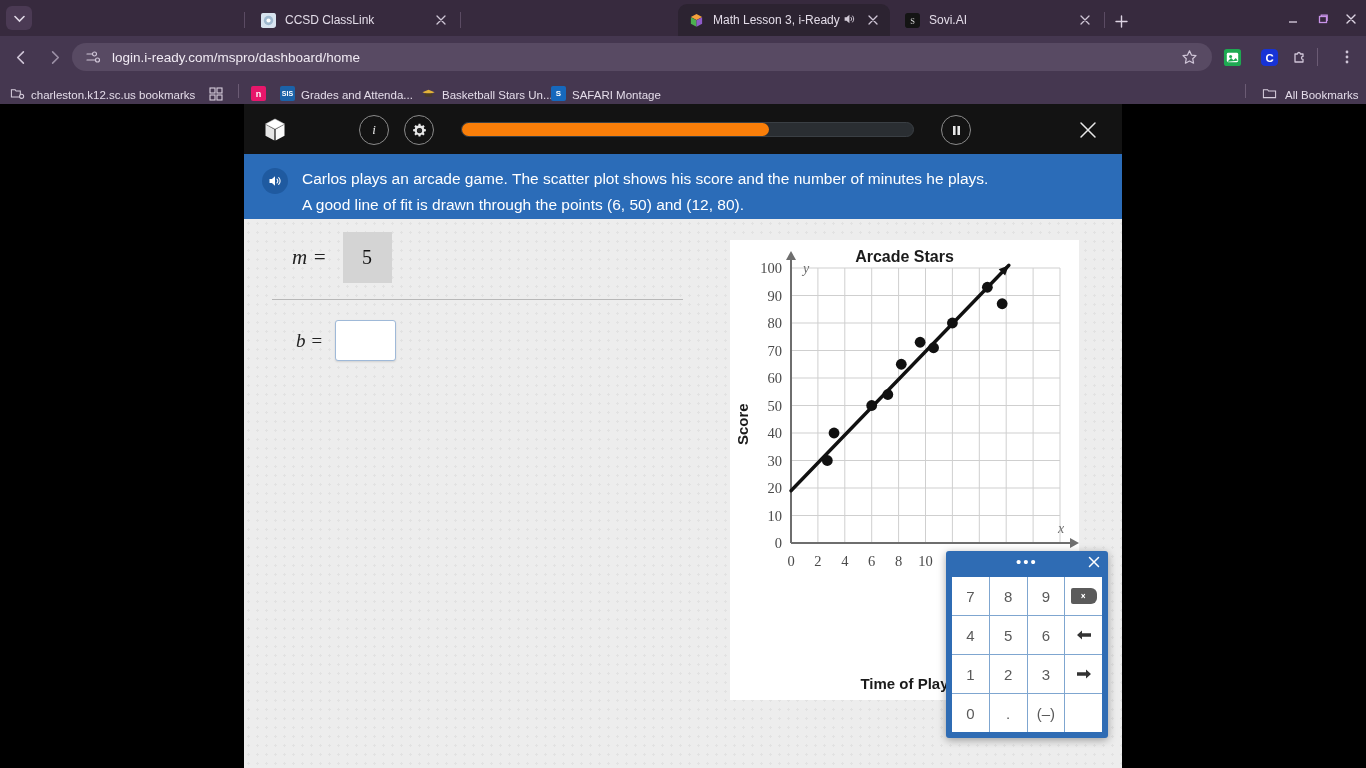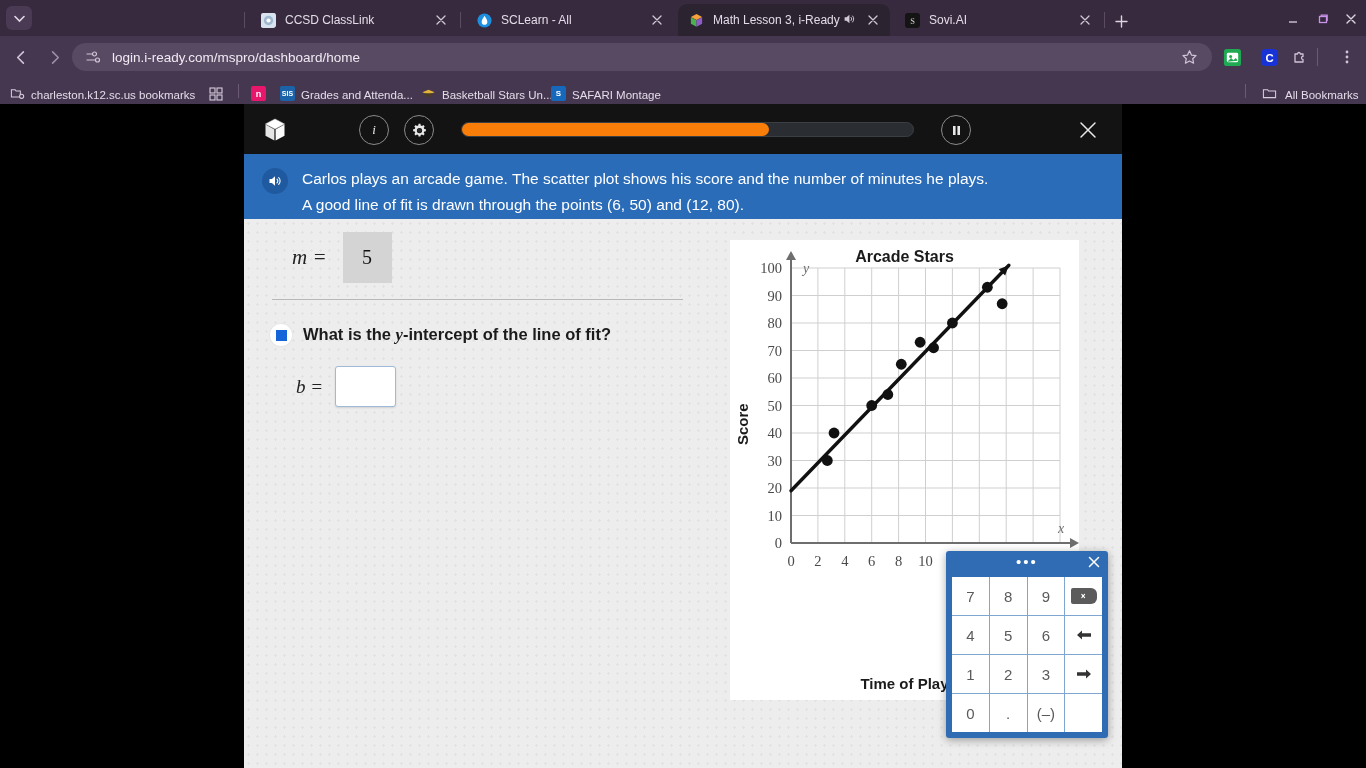--- a/index.html
+++ b/index.html
@@ -253,34 +253,20 @@
       </span>
       <span class="tab-title">CCSD ClassLink</span>
       <span class="tab-close">
         <svg width="10" height="10" viewBox="0 0 10 10">
             <path d="M1 1 L9 9 M9 1 L1 9" stroke="#CFC6D6" stroke-width="1.3" stroke-linecap="round"></path>
           </svg>
       </span>
     </div>
     <div class="tab-sep" style="left:460px;"></div>
 
-    <div class="tab inactive" style="left:466px;width:208px;">
-      <span class="favicon">
-        <svg width="15" height="15" viewBox="0 0 16 16">
-            <circle cx="8" cy="8" r="7.5" fill="#1E8FE0"></circle>
-            <path d="M8 3 C6 6 5 8 5 9.6 A3 3 0 0 0 11 9.6 C11 8 10 6 8 3z" fill="#fff"></path>
-          </svg>
-      </span>
-      <span class="tab-title">SCLearn - All</span>
-      <span class="tab-close">
-        <svg width="10" height="10" viewBox="0 0 10 10">
-            <path d="M1 1 L9 9 M9 1 L1 9" stroke="#CFC6D6" stroke-width="1.3" stroke-linecap="round"></path>
-          </svg>
-      </span>
-    </div>
 
     <div class="tab active" style="left:678px;width:212px;">
       <span class="favicon">
         <svg width="15" height="15" viewBox="0 0 16 16">
             <path d="M8 1 L14 4.2 L8 7.4 L2 4.2 z" fill="#F5A13C"></path>
             <path d="M2 4.6 L8 7.8 L8 14.6 L2 11.4 z" fill="#4CAF50"></path>
             <path d="M14 4.6 L8 7.8 L8 14.6 L14 11.4 z" fill="#8E5BC9"></path>
           </svg>
       </span>
       <span class="tab-title">Math Lesson 3, i-Ready</span>
@@ -512,26 +498,20 @@
       </div>
     </div>
 
     <div class="q-panel">
       <div class="m-row">
         <span class="m-label">m =</span>
         <span class="m-val">5</span>
       </div>
       <div class="divider"></div>
 
-      <div class="q-row">
-        <span class="q-bullet">
-            <i></i>
-          </span>
-        <span class="q-text"><span>What is the </span><em>y</em><span>-intercept of the line of fit?</span></span>
-      </div>
 
       <div class="b-row">
         <span class="b-label">b =</span>
         <input class="answer-box" type="text" placeholder="" style="">
       </div>
     </div>
 
     <div class="chart-card">
       <div class="chart-title">Arcade Stars</div>
       <div class="y-axis-title">Score</div>

